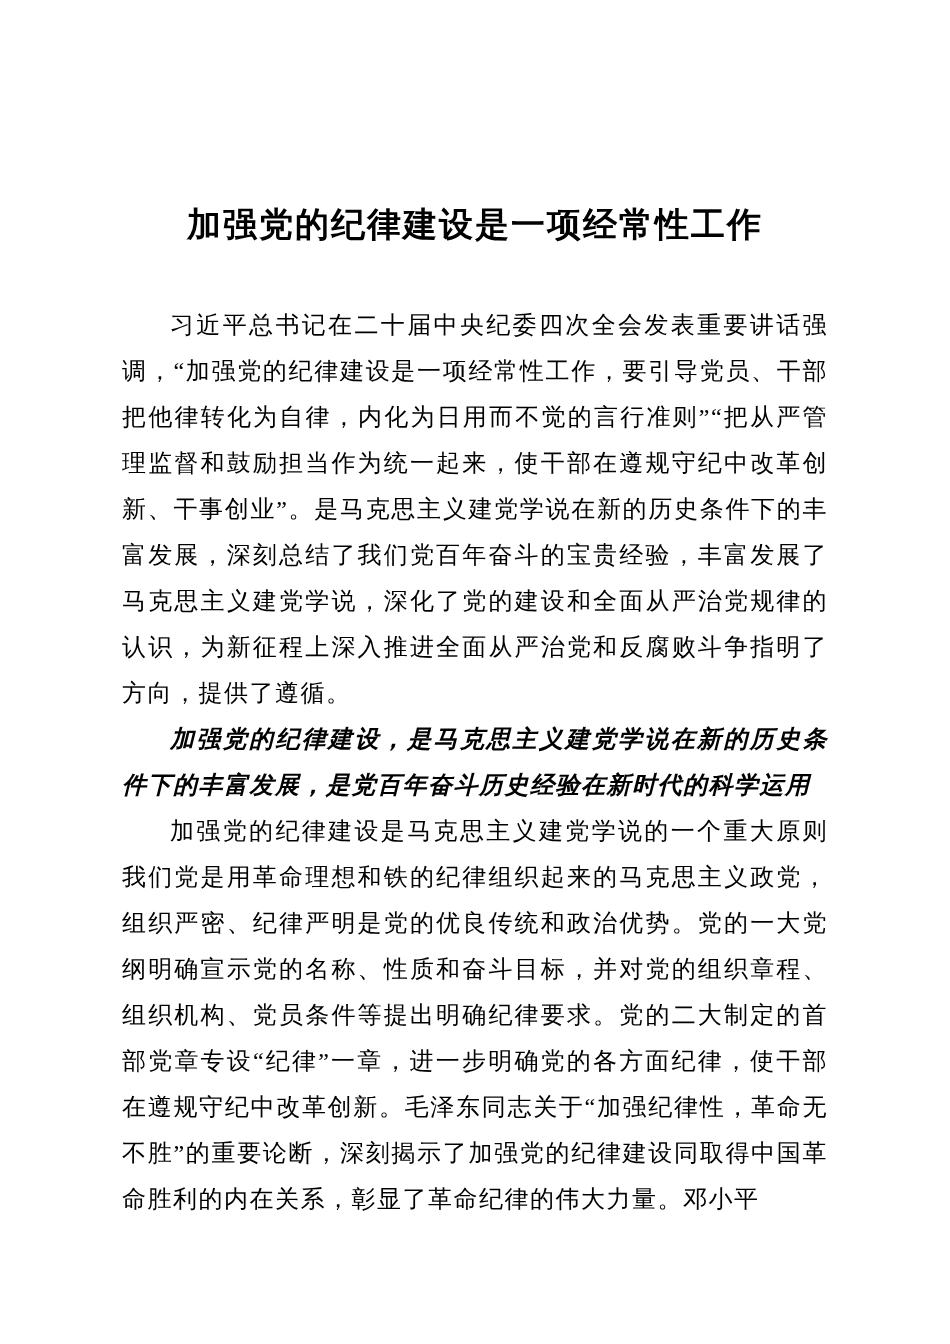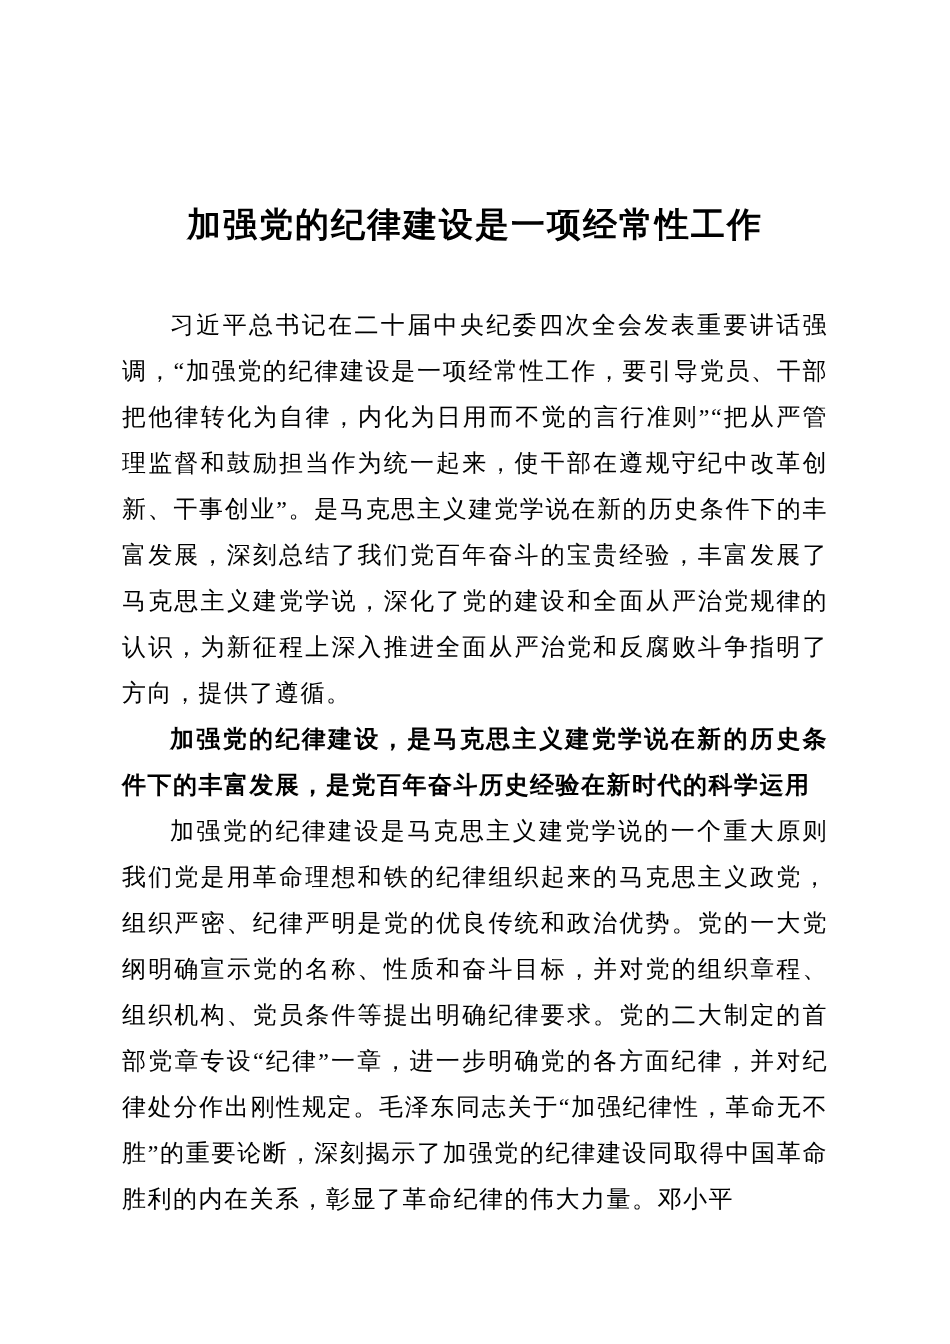--- a/index.html
+++ b/index.html
@@ -33,26 +33,27 @@
     font-size: 24px;
     line-height: 46px;
     letter-spacing: 1.5px;
     text-align: justify;
     text-justify: inter-ideograph;
     text-indent: 2em;
     word-break: break-all;
   }
   .para.emphasis {
     font-weight: bold;
+    font-style: italic;
   }
 </style>
 </head>
 <body>
 
 <div class="page">
   <h1 class="doc-title">加强党的纪律建设是一项经常性工作</h1>
 
   <p class="para">习近平总书记在二十届中央纪委四次全会发表重要讲话强调，“加强党的纪律建设是一项经常性工作，要引导党员、干部把他律转化为自律，内化为日用而不觉的言行准则”“把从严管理监督和鼓励担当作为统一起来，使干部在遵规守纪中改革创新、干事创业”。是马克思主义建党学说在新的历史条件下的丰富发展，深刻总结了我们党百年奋斗的宝贵经验，丰富发展了马克思主义建党学说，深化了党的建设和全面从严治党规律的认识，为新征程上深入推进全面从严治党和反腐败斗争指明了方向，提供了遵循。</p>
 
   <p class="para emphasis">加强党的纪律建设，是马克思主义建党学说在新的历史条件下的丰富发展，是党百年奋斗历史经验在新时代的科学运用</p>
 
-  <p class="para">加强党的纪律建设是马克思主义建党学说的一个重大原则我们党是用革命理想和铁的纪律组织起来的马克思主义政党，组织严密、纪律严明是党的优良传统和政治优势。党的一大党纲明确宣示党的名称、性质和奋斗目标，并对党的组织章程、组织机构、党员条件等提出明确纪律要求。党的二大制定的首部党章专设“纪律”一章，进一步明确党的各方面纪律，并对纪律处分作出刚性规定。毛泽东同志关于“加强纪律性，革命无不胜”的重要论断，深刻揭示了加强党的纪律建设同取得中国革命胜利的内在关系，彰显了革命纪律的伟大力量。邓小平</p>
+  <p class="para">加强党的纪律建设是马克思主义建党学说的一个重大原则我们党是用革命理想和铁的纪律组织起来的马克思主义政党，组织严密、纪律严明是党的优良传统和政治优势。党的一大党纲明确宣示党的名称、性质和奋斗目标，并对党的组织章程、组织机构、党员条件等提出明确纪律要求。党的二大制定的首部党章专设“纪律”一章，进一步明确党的各方面纪律，使干部在遵规守纪中改革创新。毛泽东同志关于“加强纪律性，革命无不胜”的重要论断，深刻揭示了加强党的纪律建设同取得中国革命胜利的内在关系，彰显了革命纪律的伟大力量。邓小平</p>
 </div>
 
 </body></html>

